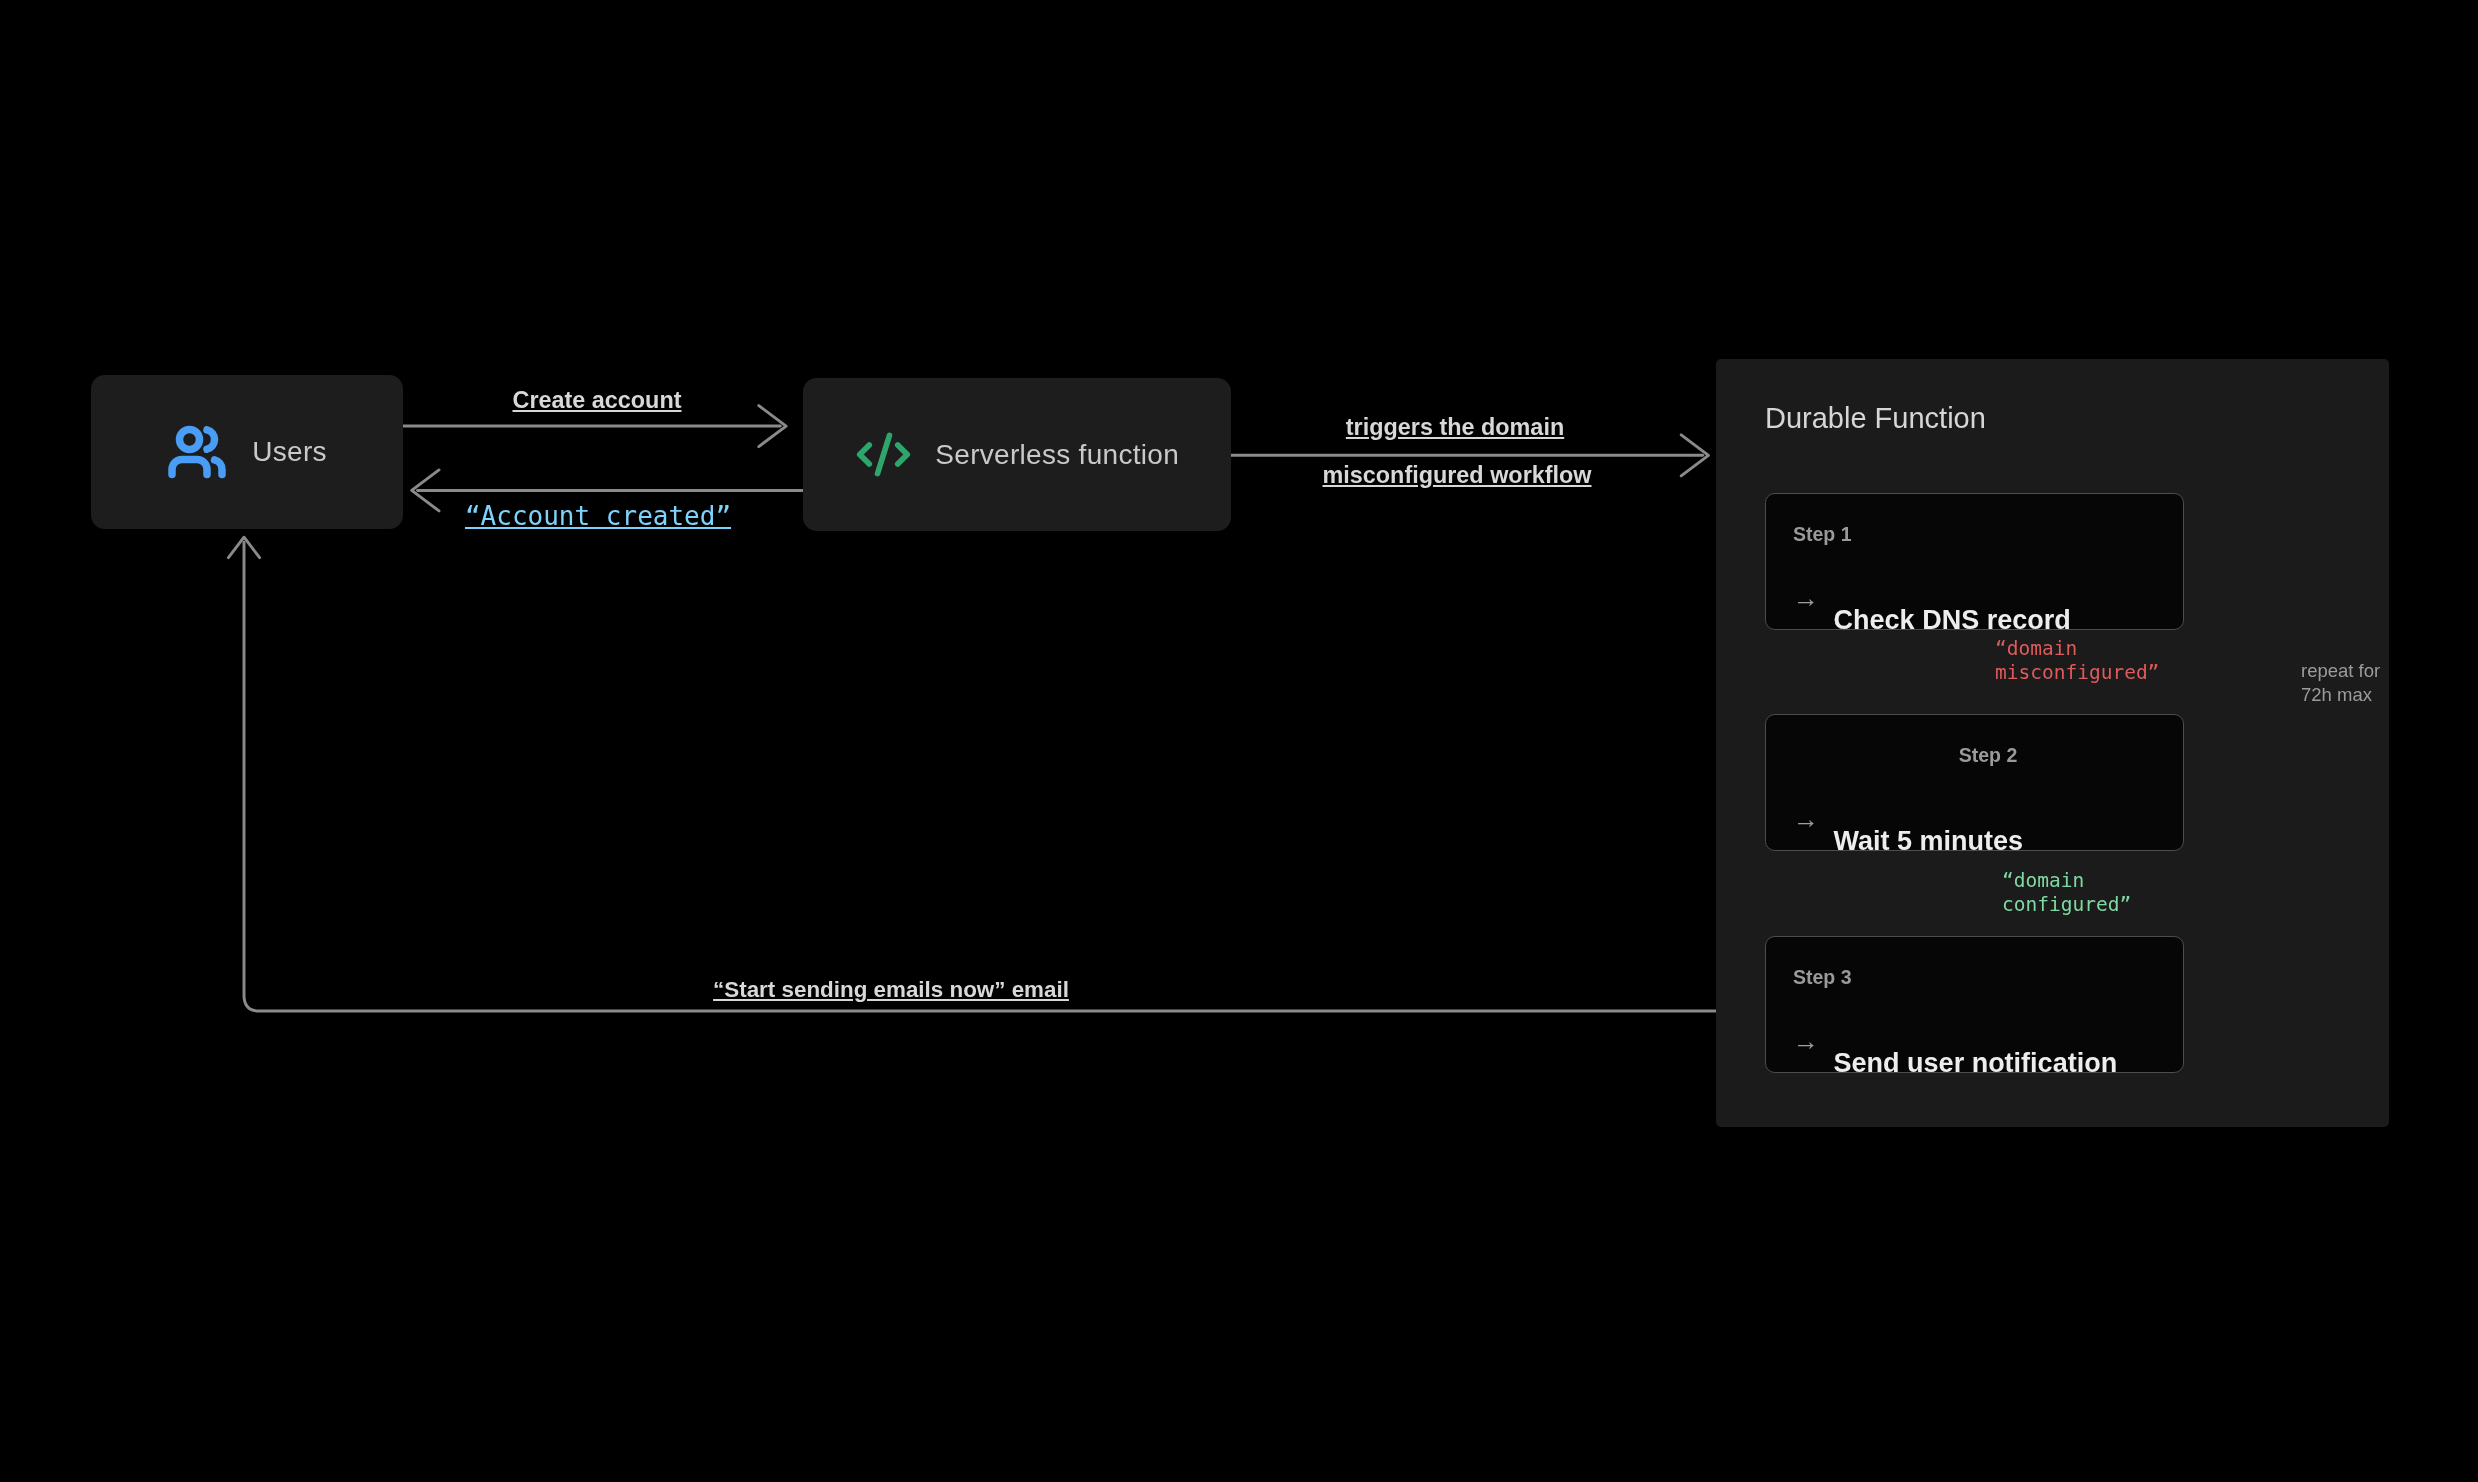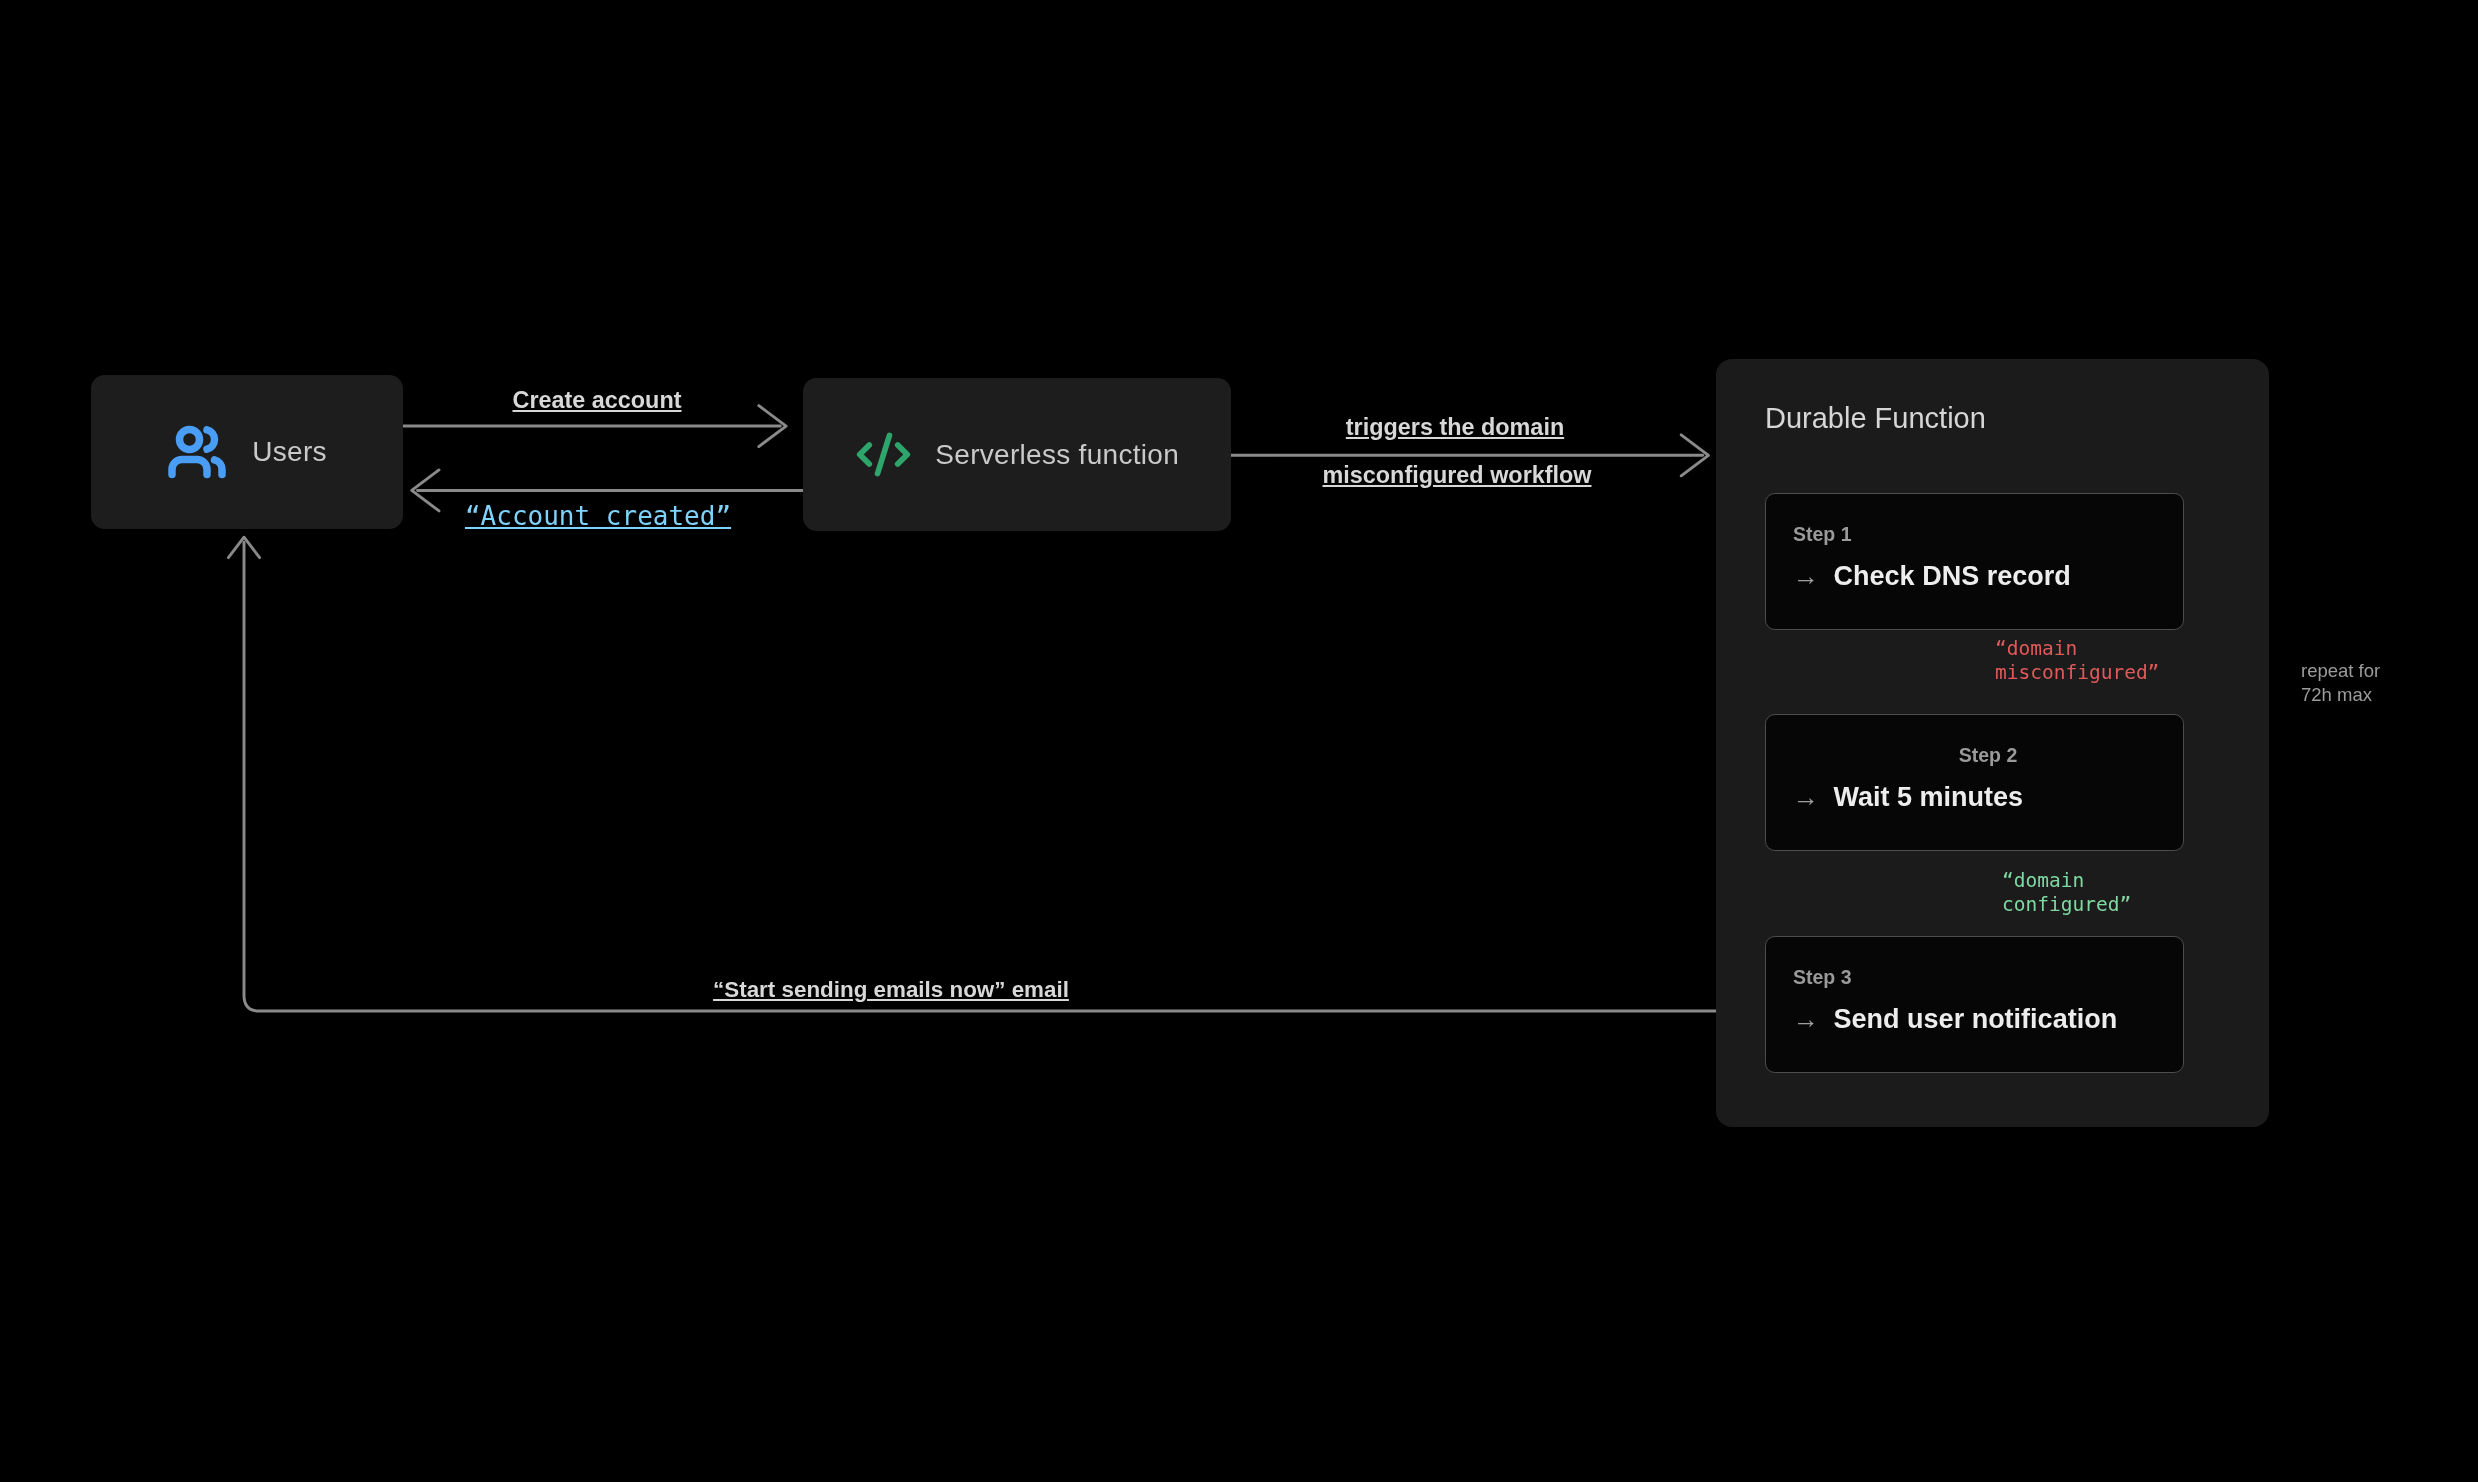--- a/index.html
+++ b/index.html
@@ -17,42 +17,42 @@
     display:flex;align-items:center;justify-content:center;
     gap:25px;
   }
   .node-label{
     font-size:28px;color:#c9c9c9;letter-spacing:0.3px;white-space:nowrap;
   }
   #users-box{left:91px;top:375px;width:312px;height:154px;}
   #serverless-box{left:803px;top:378px;width:428px;height:153px;gap:23.4px;}
 
   .panel{
-    position:absolute;left:1716px;top:359px;width:553px;height:768px;
-    background:#1b1b1b;border-radius:16px;
+    position:absolute;left:1716px;top:359px;width:673px;height:768px;
+    background:#1b1b1b;border-radius:5px;
   }
   .panel-title{
     position:absolute;left:49px;top:43px;
     font-size:29px;color:#d6d6d6;white-space:nowrap;
   }
   .step{
     position:absolute;left:49px;width:419px;height:137px;
     background:#060606;
     border:1.5px solid #4d4d4d;border-radius:9.8px;
     box-sizing:border-box;
     padding:29px 0 0 27px;
     font-weight:bold;
   }
   #step-1{top:134px;}
   #step-2{top:355px;text-align:center;}
   #step-3{top:577px;}
   .step-label{font-size:19.5px;color:#9a9a9a;}
   .step-action{margin-top:14.6px;display:flex;align-items:center;gap:14.6px;}
   .step-arrow-glyph{font-size:26px;color:#9f9f9f;line-height:1;}
-  .step-action-text{font-size:27px;color:#ededed;white-space:nowrap;}
+  .step-action-text{font-size:27px;color:#ededed;white-space:nowrap;margin-top:44px;}
 
   .edge-label{
     position:absolute;font-weight:700;font-size:23.4px;color:#d8d8d8;white-space:nowrap;text-decoration:underline;
   }
   .above{transform:translate(-50%,-100%);}
   .below{transform:translate(-50%,0);}
   .mono{font-family:"DejaVu Sans Mono",monospace;font-weight:400;}
   #lbl-create{left:597px;top:414px;}
   #lbl-account-created{left:598px;top:501px;font-size:26px;color:#7dd3fc;}
   #lbl-triggers-1{left:1455px;top:441px;}

